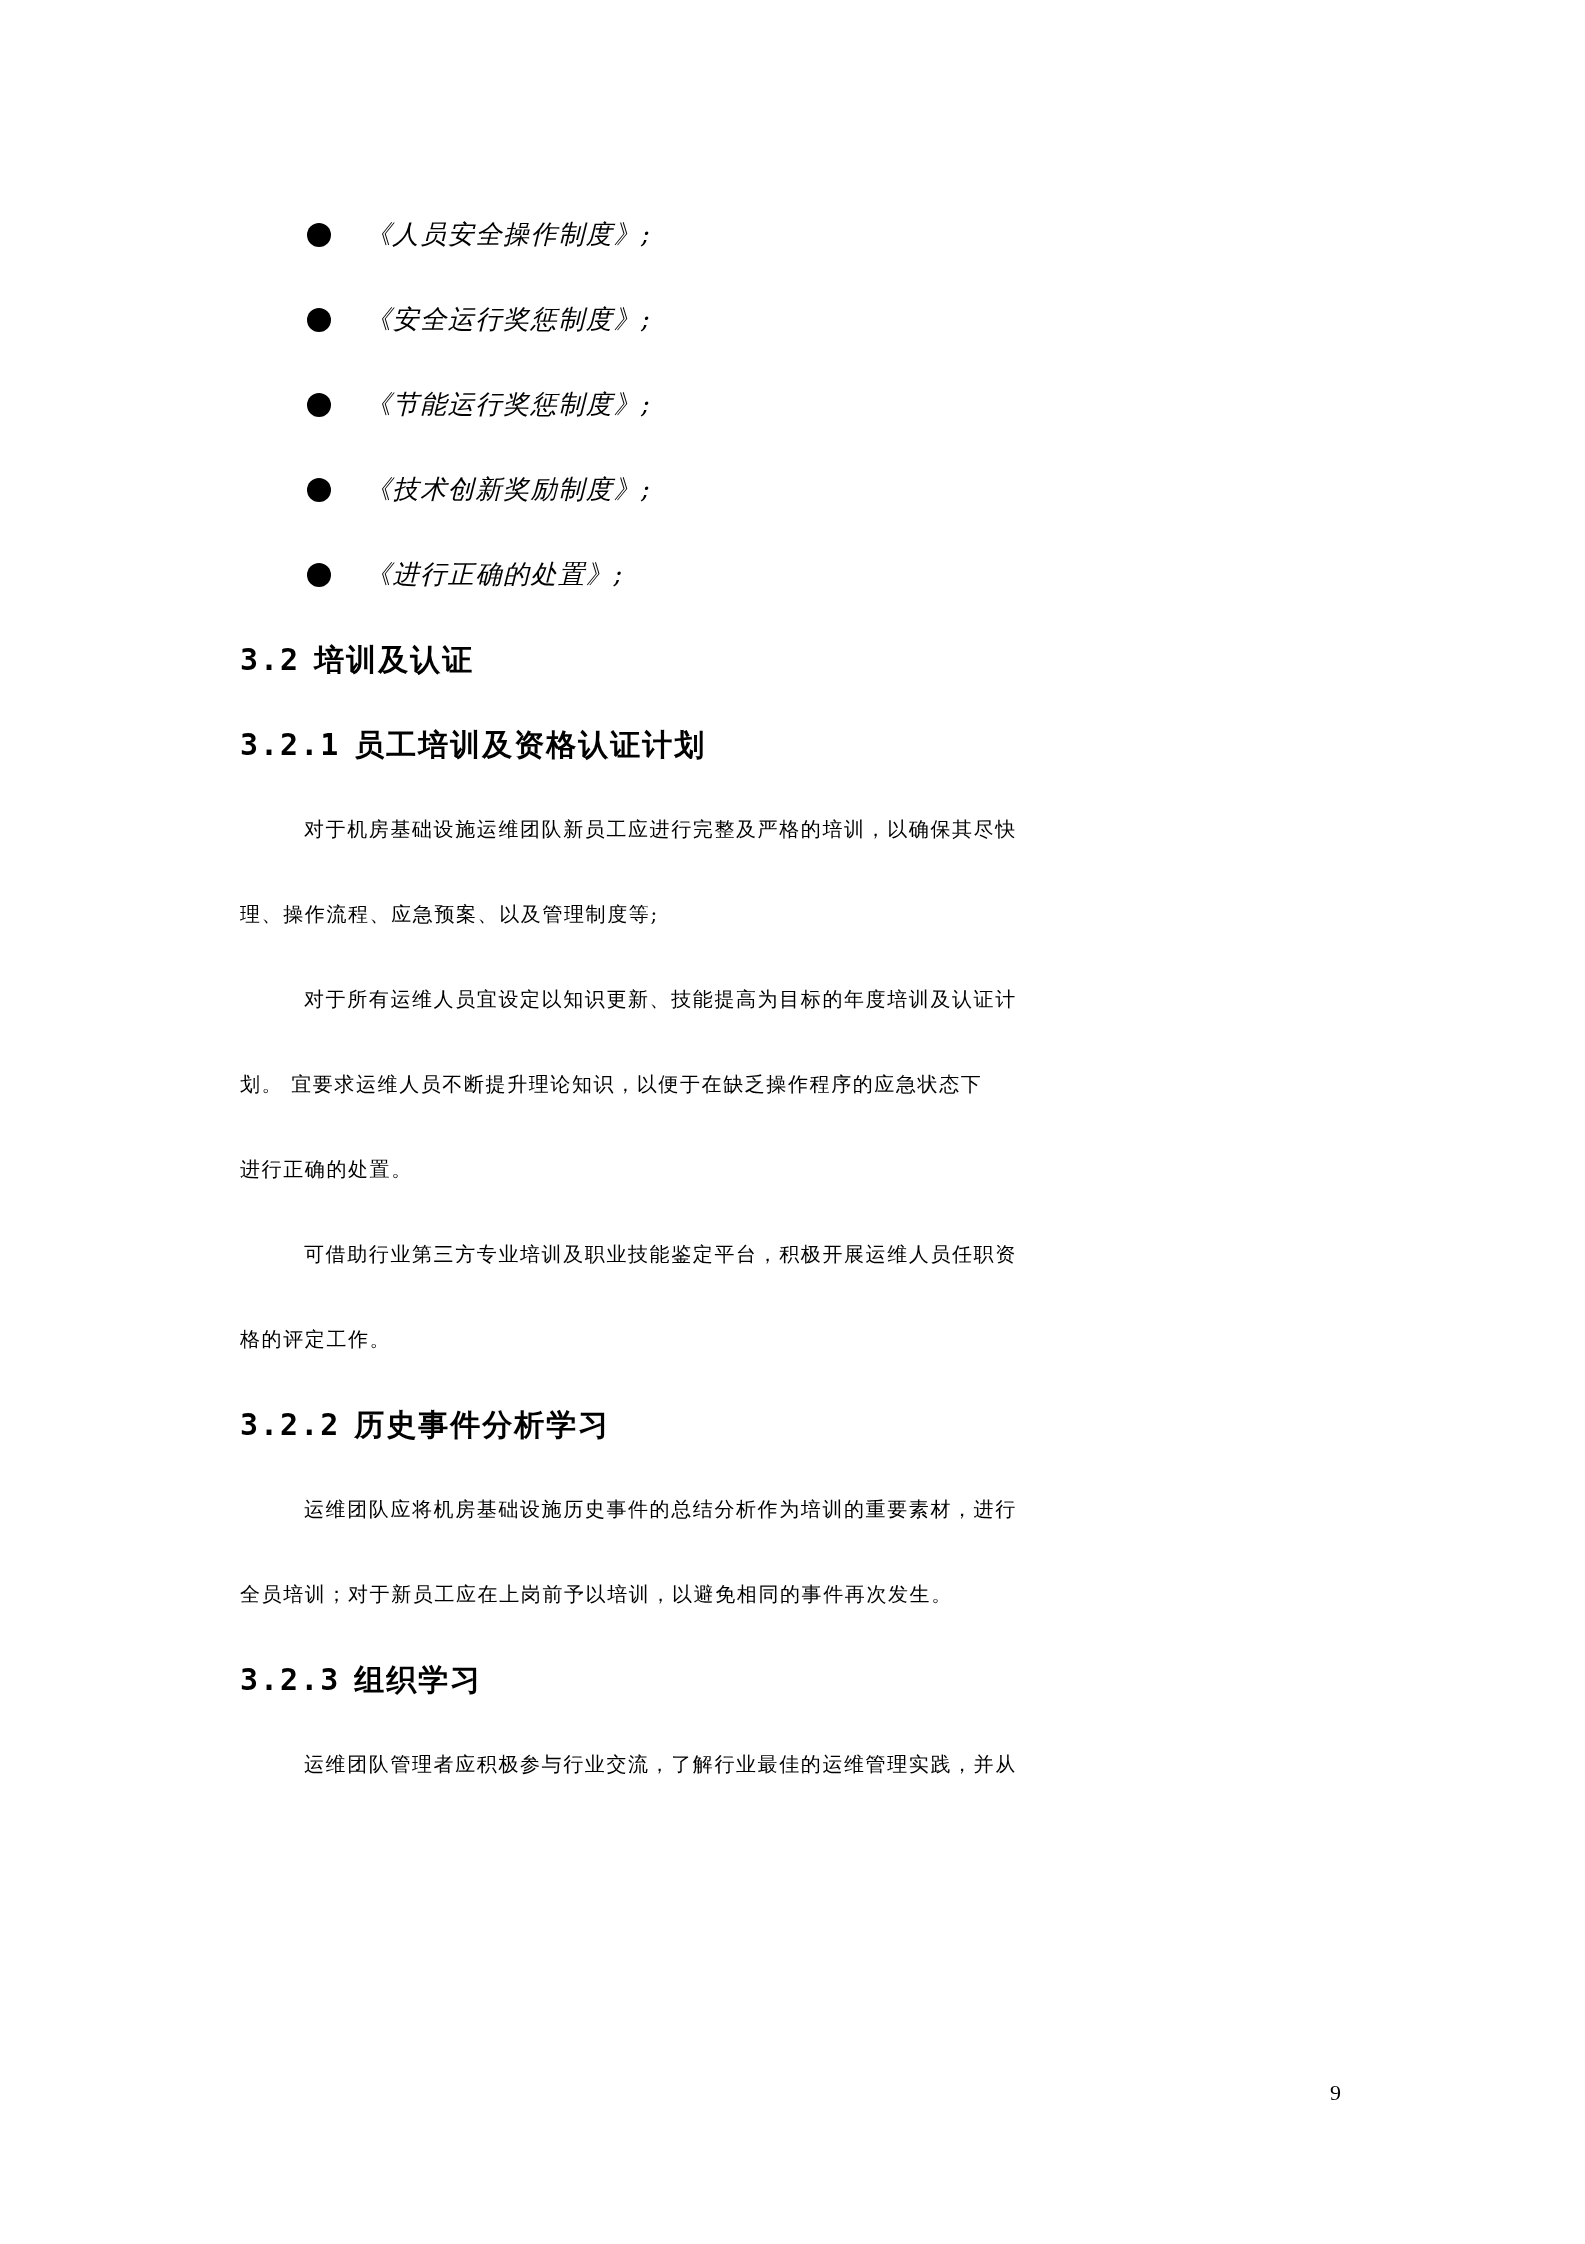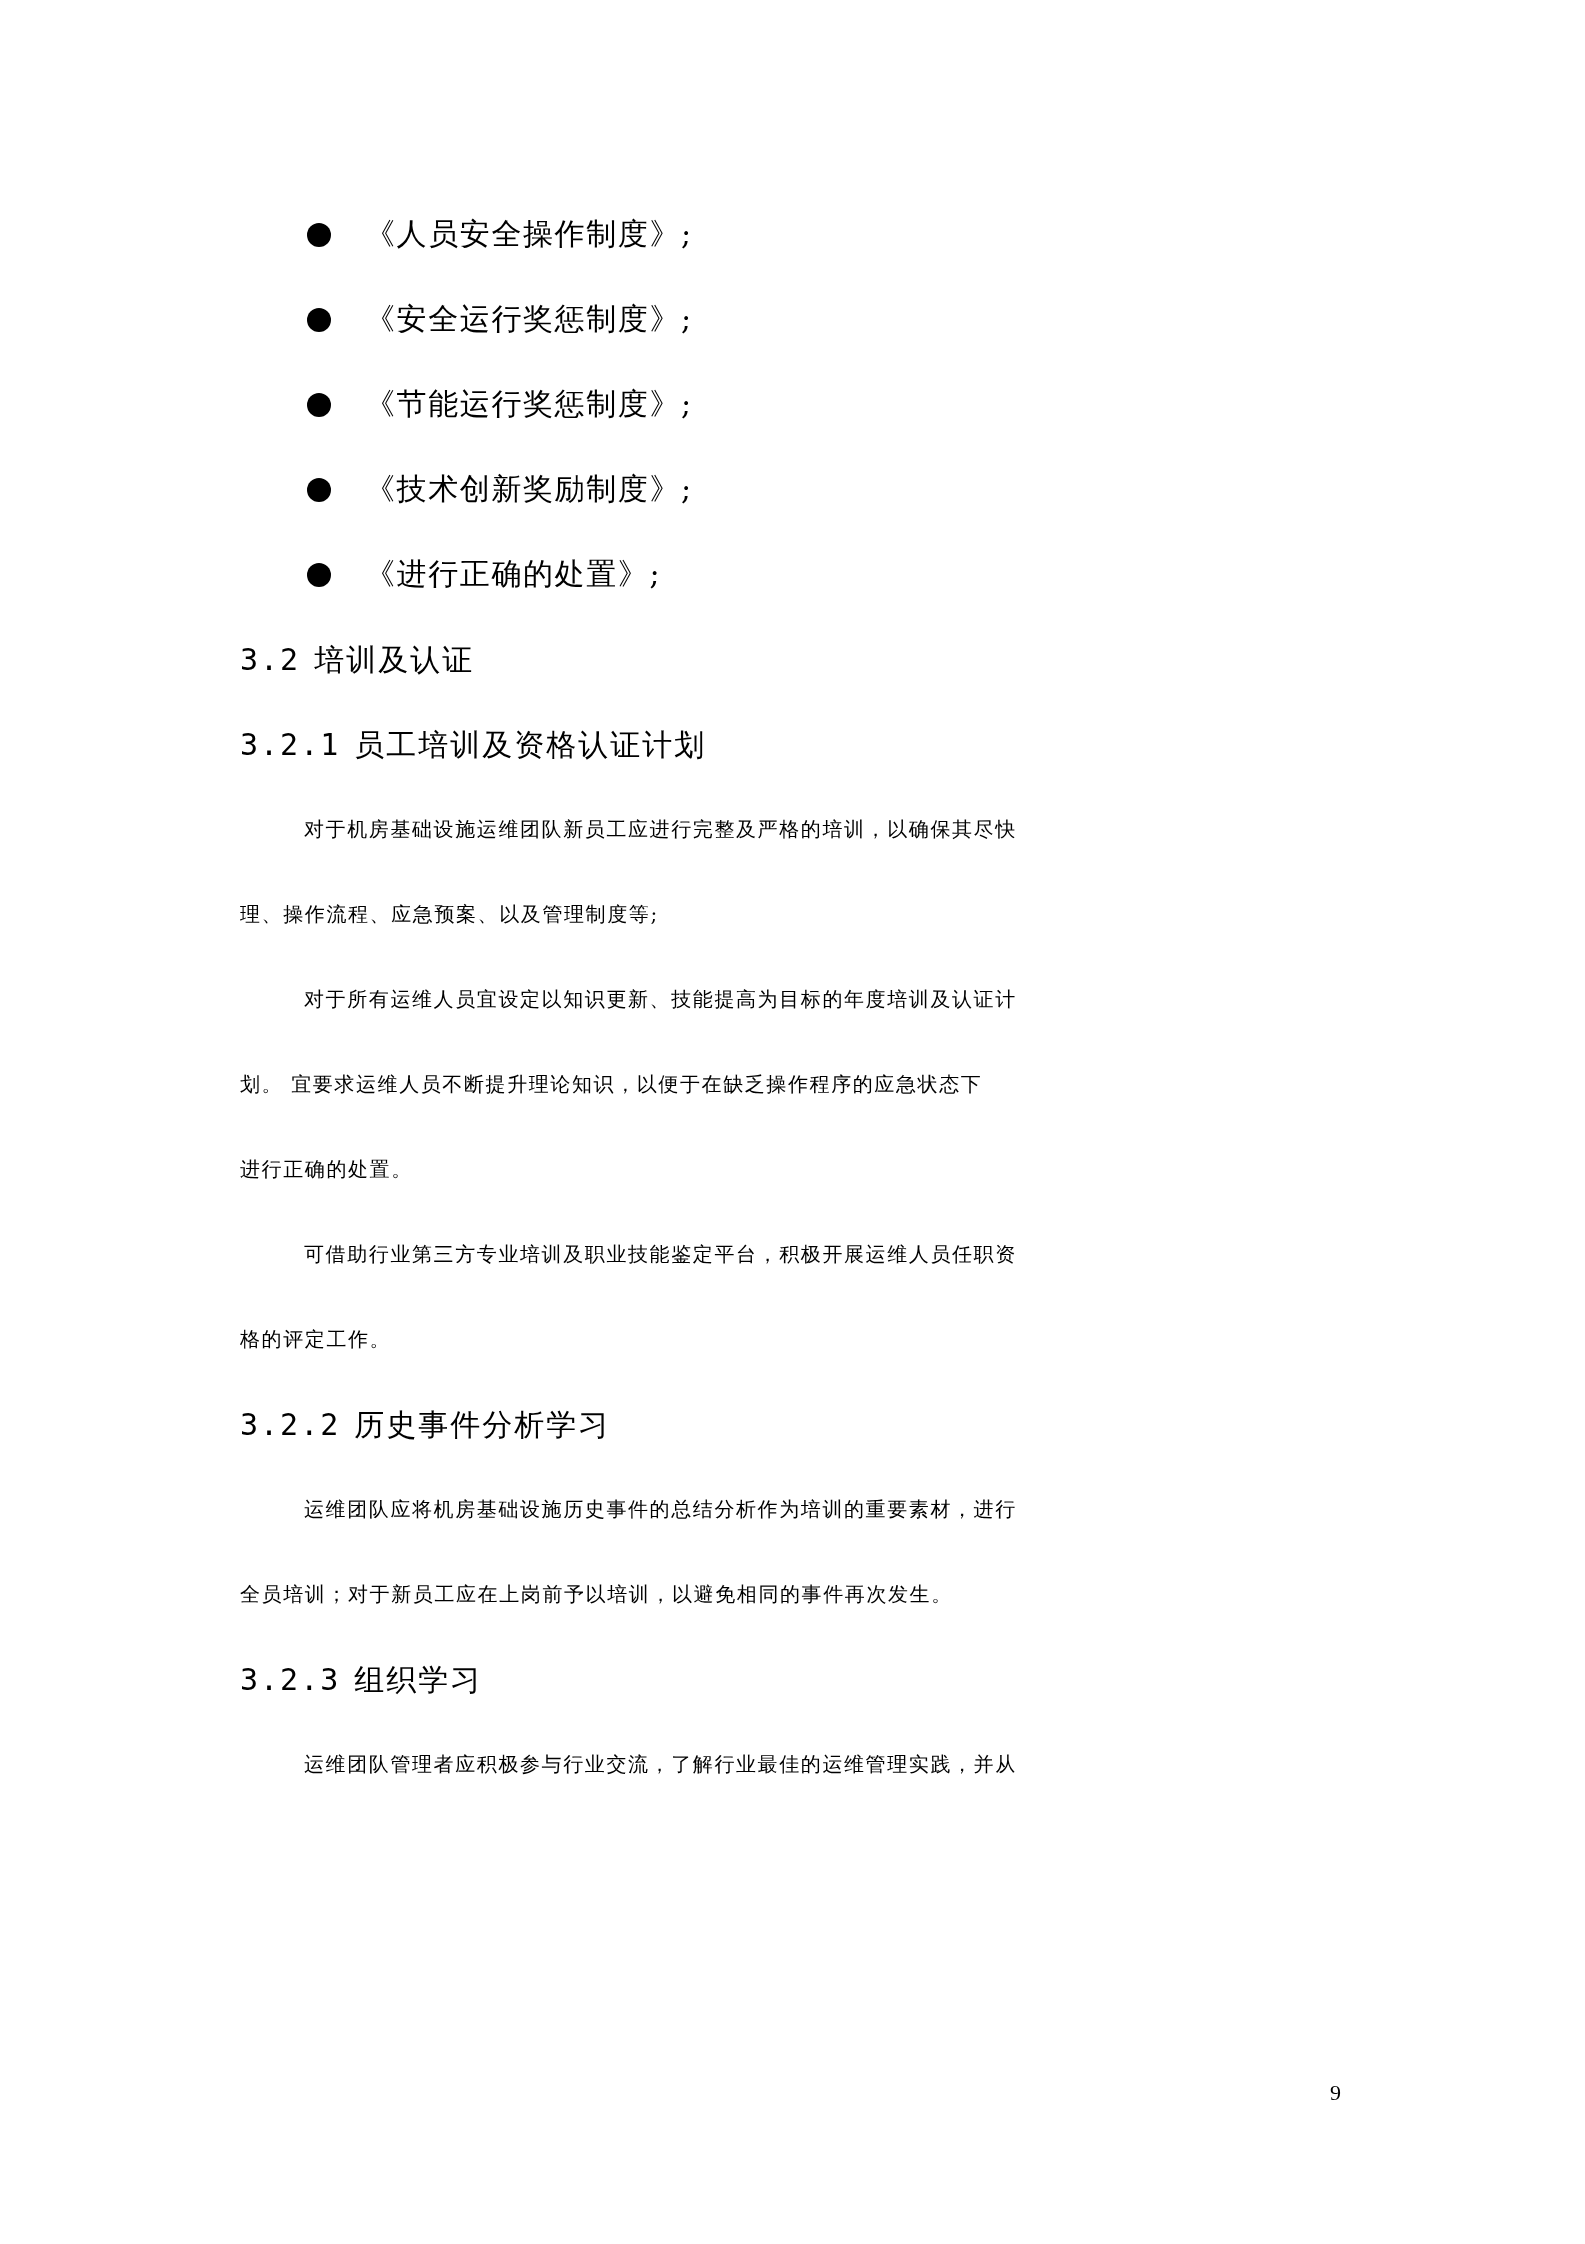--- a/index.html
+++ b/index.html
@@ -43,29 +43,30 @@
     }
     .bullet-dot {
       width: 24px;
       height: 24px;
       border-radius: 50%;
       background: #000000;
       flex: 0 0 24px;
       margin-right: 34px;
     }
     .bullet-text {
-      font-size: 30px;
+      font-size: 26px;
       letter-spacing: 1.6px;
       white-space: nowrap;
+      font-style: italic;
     }
     .heading {
       height: 85px;
       line-height: 85px;
       font-size: 30px;
-      font-weight: normal;
+      font-weight: bold;
       font-family: "DejaVu Sans Mono", "Liberation Mono", monospace;
       letter-spacing: 2px;
       white-space: nowrap;
     }
     .heading .num {
       margin-right: 14px;
     }
     .para .line:first-child {
       text-indent: 64px;
     }

